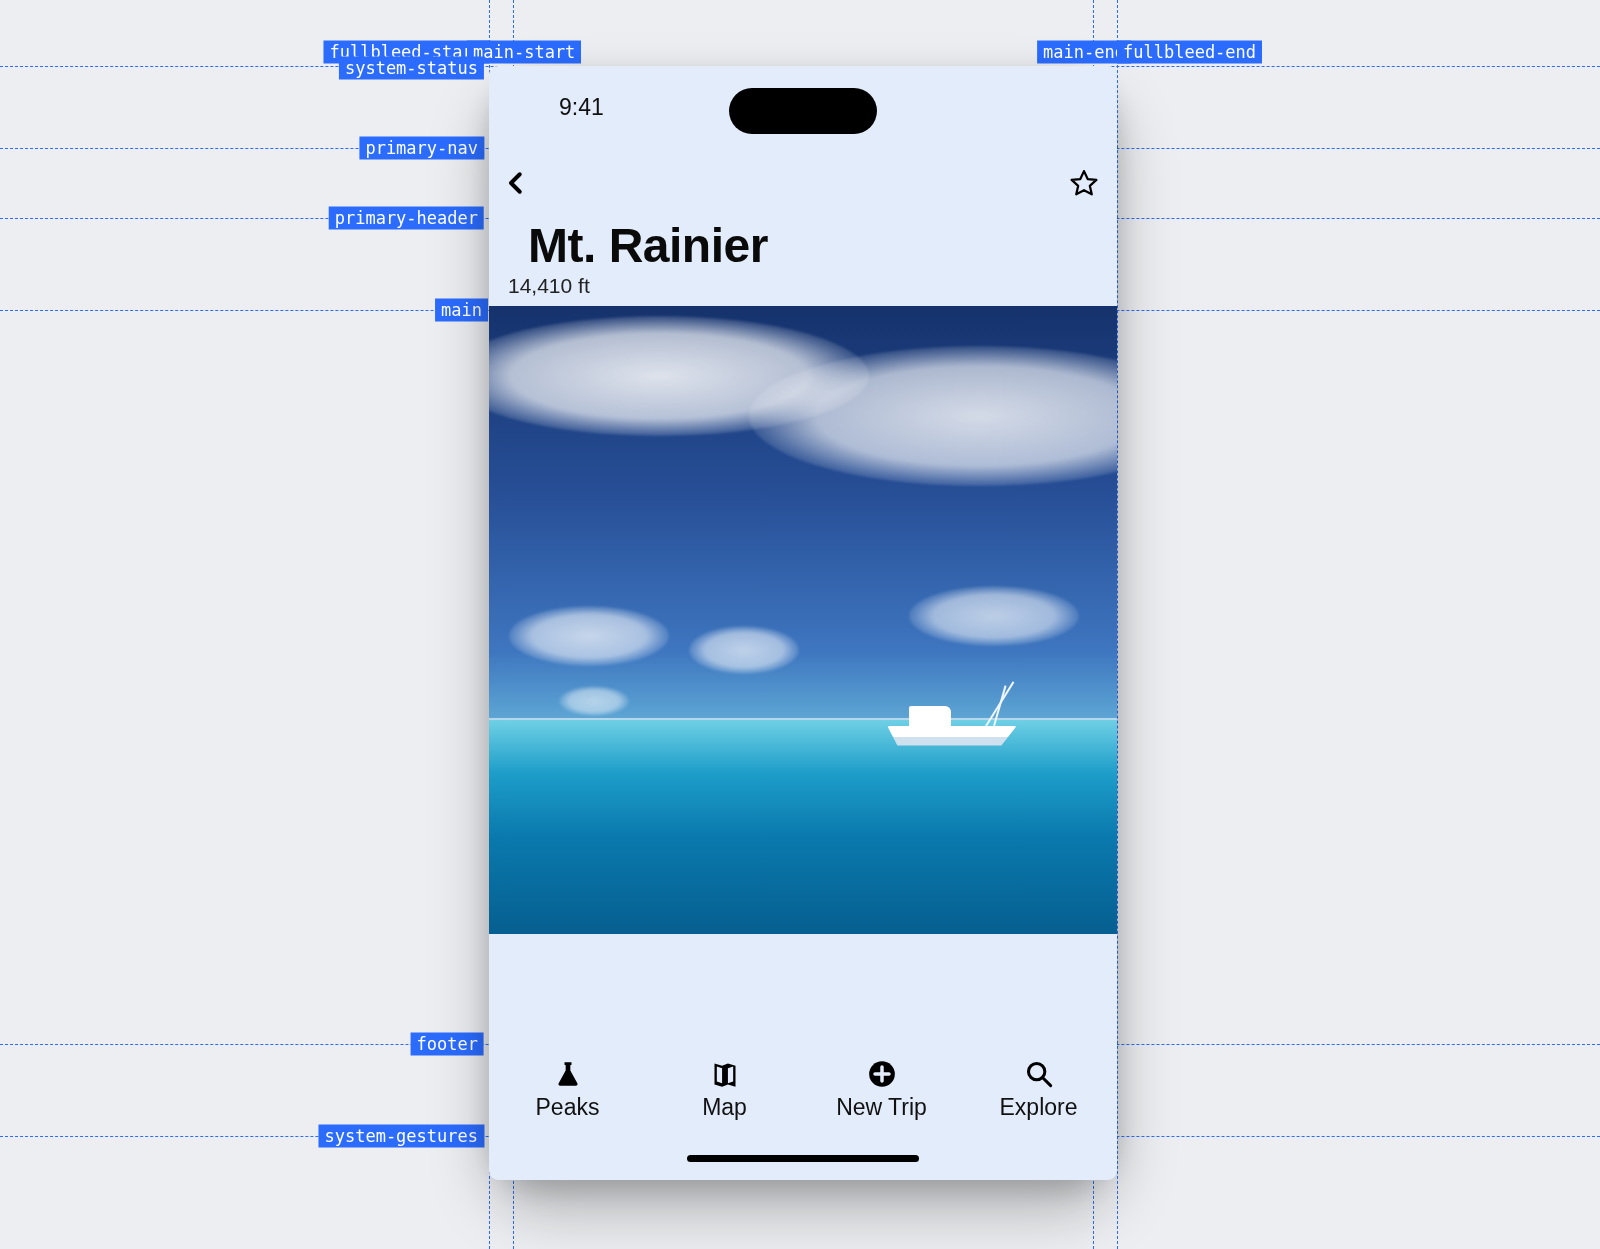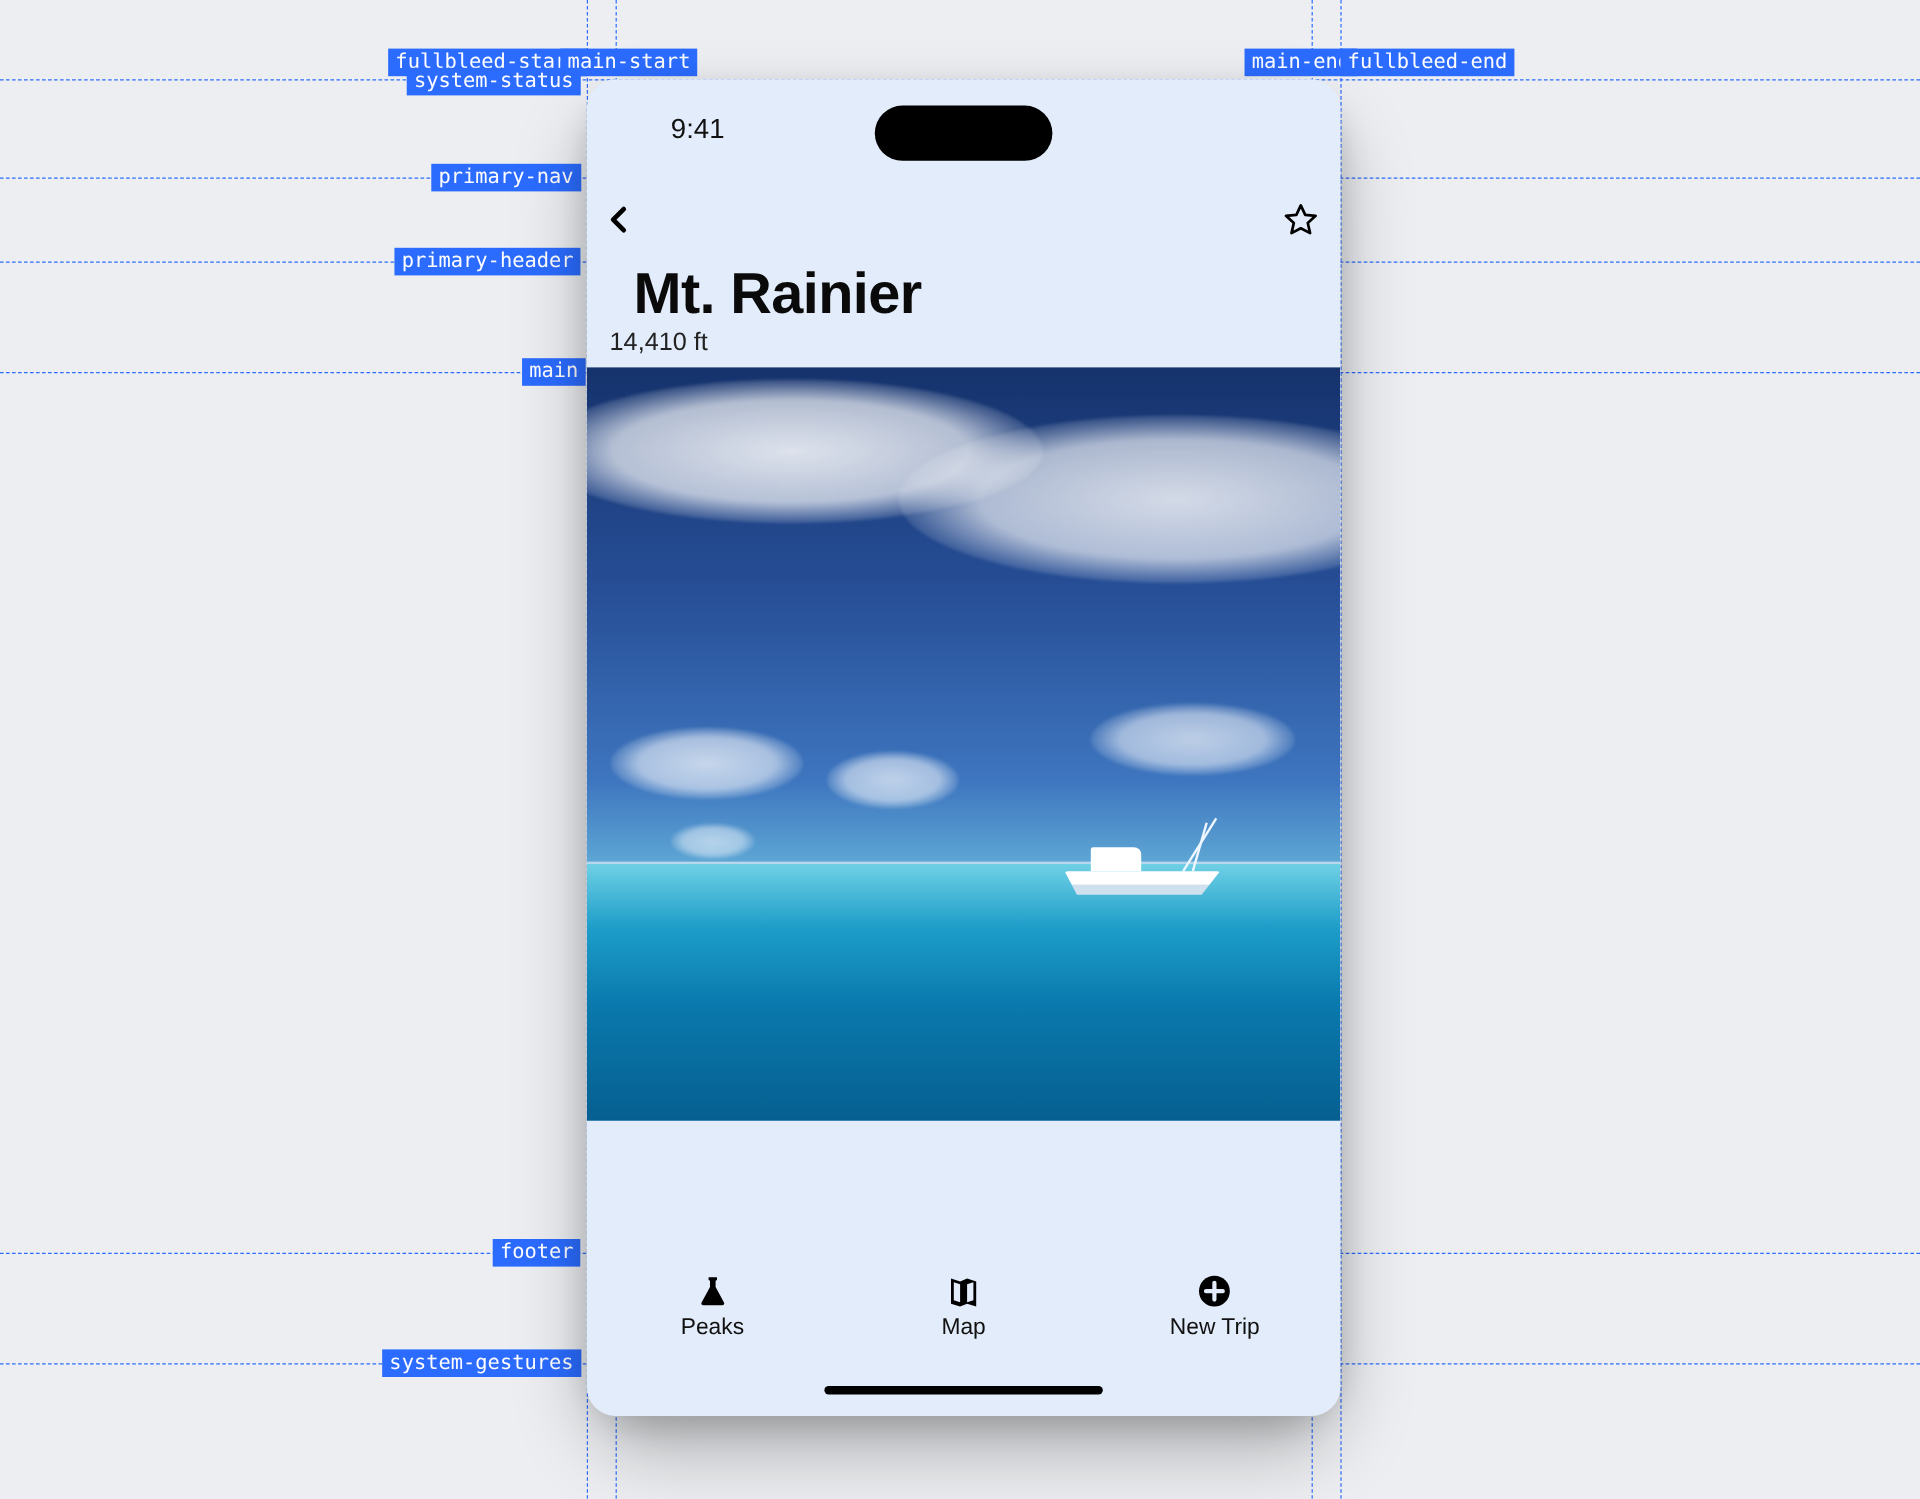--- a/index.html
+++ b/index.html
@@ -41,21 +41,21 @@
       position: absolute;
       left: 489px; top: 66px;
       width: 628px; height: 1114px;
       border-radius: 52px;
       box-shadow: 0 30px 60px rgba(0,0,0,0.25), 0 10px 25px rgba(0,0,0,0.15);
     }
     .phone {
       position: absolute;
       left: 489px; top: 66px;
       width: 628px; height: 1114px;
-      border-radius: 24px;
+      border-radius: 9px;
       background: #e3ecfa;
       overflow: hidden;
       display: flex;
       flex-direction: column;
     }
 
     
     .status {
       height: 82px;
       display: flex;
@@ -170,21 +170,21 @@
       flex: 0 0 auto;
     }
     .tab {
       flex: 1 1 0;
       display: flex;
       flex-direction: column;
       align-items: center;
       justify-content: center;
       gap: 6px;
       color: #111;
-      font-size: 19px;
+      font-size: 23px;
       cursor: pointer;
     }
     .tab svg { display: block; }
 
     
     .gesture {
       height: 44px;
       display: flex;
       align-items: center;
       justify-content: center;
@@ -282,19 +282,26 @@
       </svg>
       <span>Map</span>
     </div>
     <div class="tab">
       <svg width="28" height="28" viewBox="0 0 24 24">
         <circle cx="12" cy="12" r="11" fill="#000"></circle>
         <path d="M12 6v12M6 12h12" stroke="#e3ecfa" stroke-width="3" stroke-linecap="round"></path>
       </svg>
       <span>New Trip</span>
     </div>
+    <div class="tab">
+      <svg width="28" height="28" viewBox="0 0 24 24">
+        <circle cx="10" cy="10" r="7" fill="none" stroke="#000" stroke-width="2.6"></circle>
+        <line x1="15.2" y1="15.2" x2="22" y2="22" stroke="#000" stroke-width="2.6" stroke-linecap="round"></line>
+      </svg>
+      <span>Explore</span>
+    </div>
   </div>
 
   <div class="gesture">
     <div class="gesture-bar"></div>
   </div>
 
 </div>
 
 </body></html>

